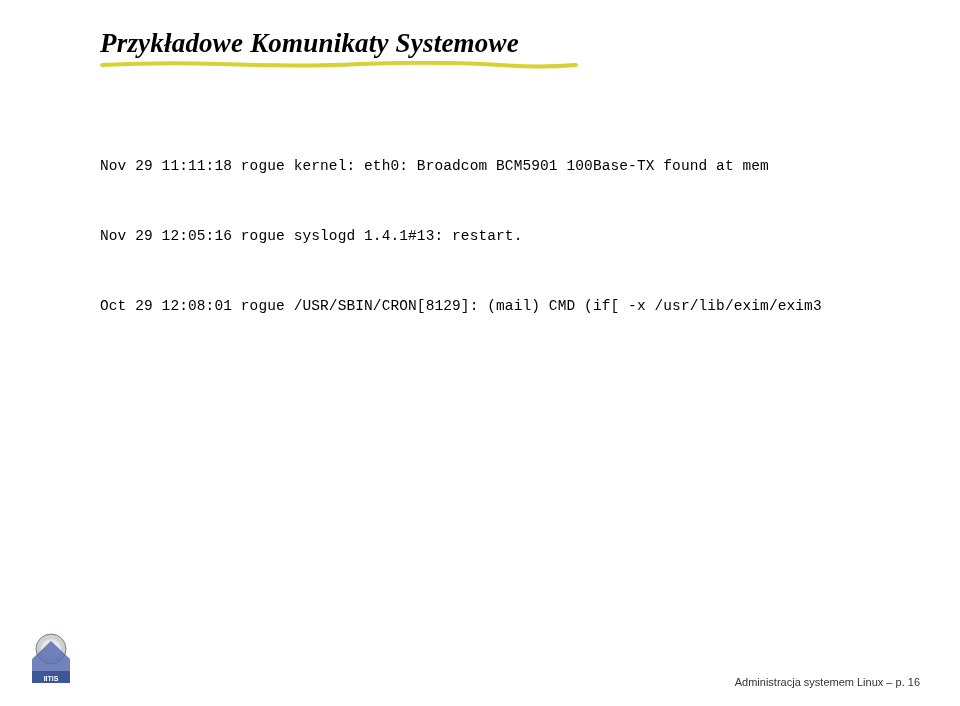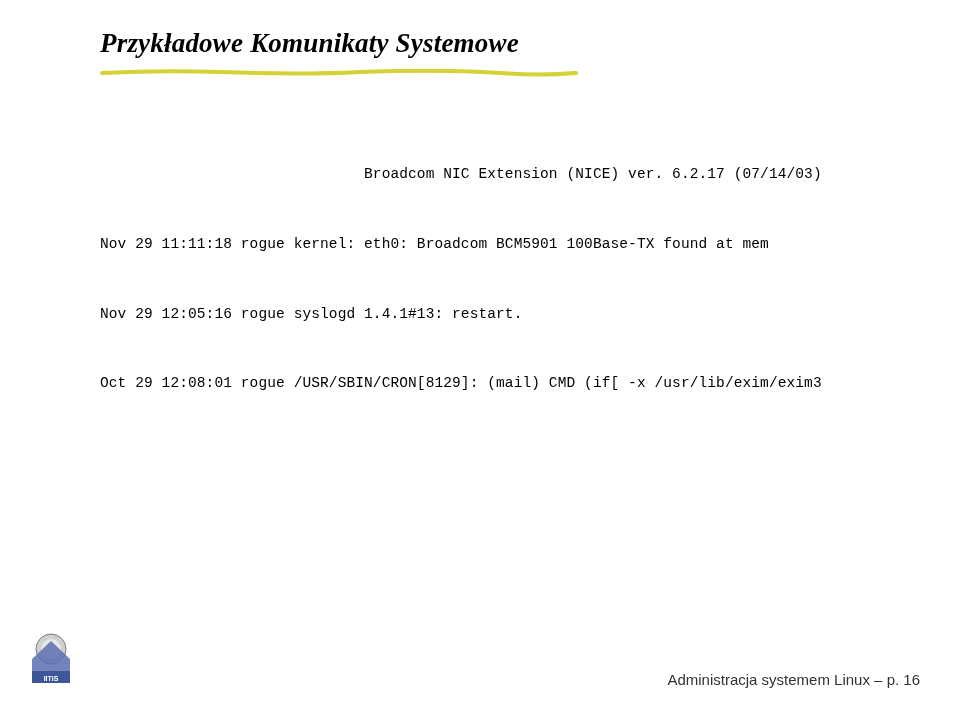--- a/index.html
+++ b/index.html
@@ -14,21 +14,21 @@
   }
   .page {
     padding: 28px 50px 0 100px;
     position: relative;
   }
   .title {
     font-weight: bold;
     font-style: italic;
     font-size: 27px;
     color: #000;
-    margin-bottom: 10px;
+    margin-bottom: 2px;
     letter-spacing: 0.2px;
   }
   .underline {
     margin-bottom: 40px;
     position: relative;
     height: 8px;
     width: 478px;
   }
   .underline svg {
     display: block;
@@ -42,21 +42,21 @@
     letter-spacing: 0.1px;
   }
   .log-block span {
     display: block;
   }
   .footer {
     position: absolute;
     right: 40px;
     bottom: 18px;
     font-family: Arial, Helvetica, sans-serif;
-    font-size: 15px;
+    font-size: 11px;
     color: #333;
     text-align: right;
   }
   .logo {
     position: absolute;
     left: 20px;
     bottom: 15px;
     width: 62px;
     height: 62px;
   }
@@ -65,21 +65,20 @@
 <body>
 
 <div class="page">
   <div class="title">Przykładowe Komunikaty Systemowe</div>
   <div class="underline">
     <svg width="478" height="10" viewBox="0 0 478 10">
       <path d="M 2 4 Q 60 1 120 3 Q 200 6 260 3 Q 340 0 400 4 Q 440 7 476 4" stroke="#d4d234" stroke-width="4" fill="none" stroke-linecap="round"></path>
     </svg>
   </div>
   <div class="log-block">
-    <span>                              Broadcom NIC Extension (NICE) ver. 6.2.17 (07/14/03)</span>
     <span>Nov 29 11:11:18 rogue kernel: eth0: Broadcom BCM5901 100Base-TX found at mem</span>
     <span>Nov 29 12:05:16 rogue syslogd 1.4.1#13: restart.</span>
     <span>Oct 29 12:08:01 rogue /USR/SBIN/CRON[8129]: (mail) CMD (if[ -x /usr/lib/exim/exim3</span>
     
     
     
     
     
     
     

